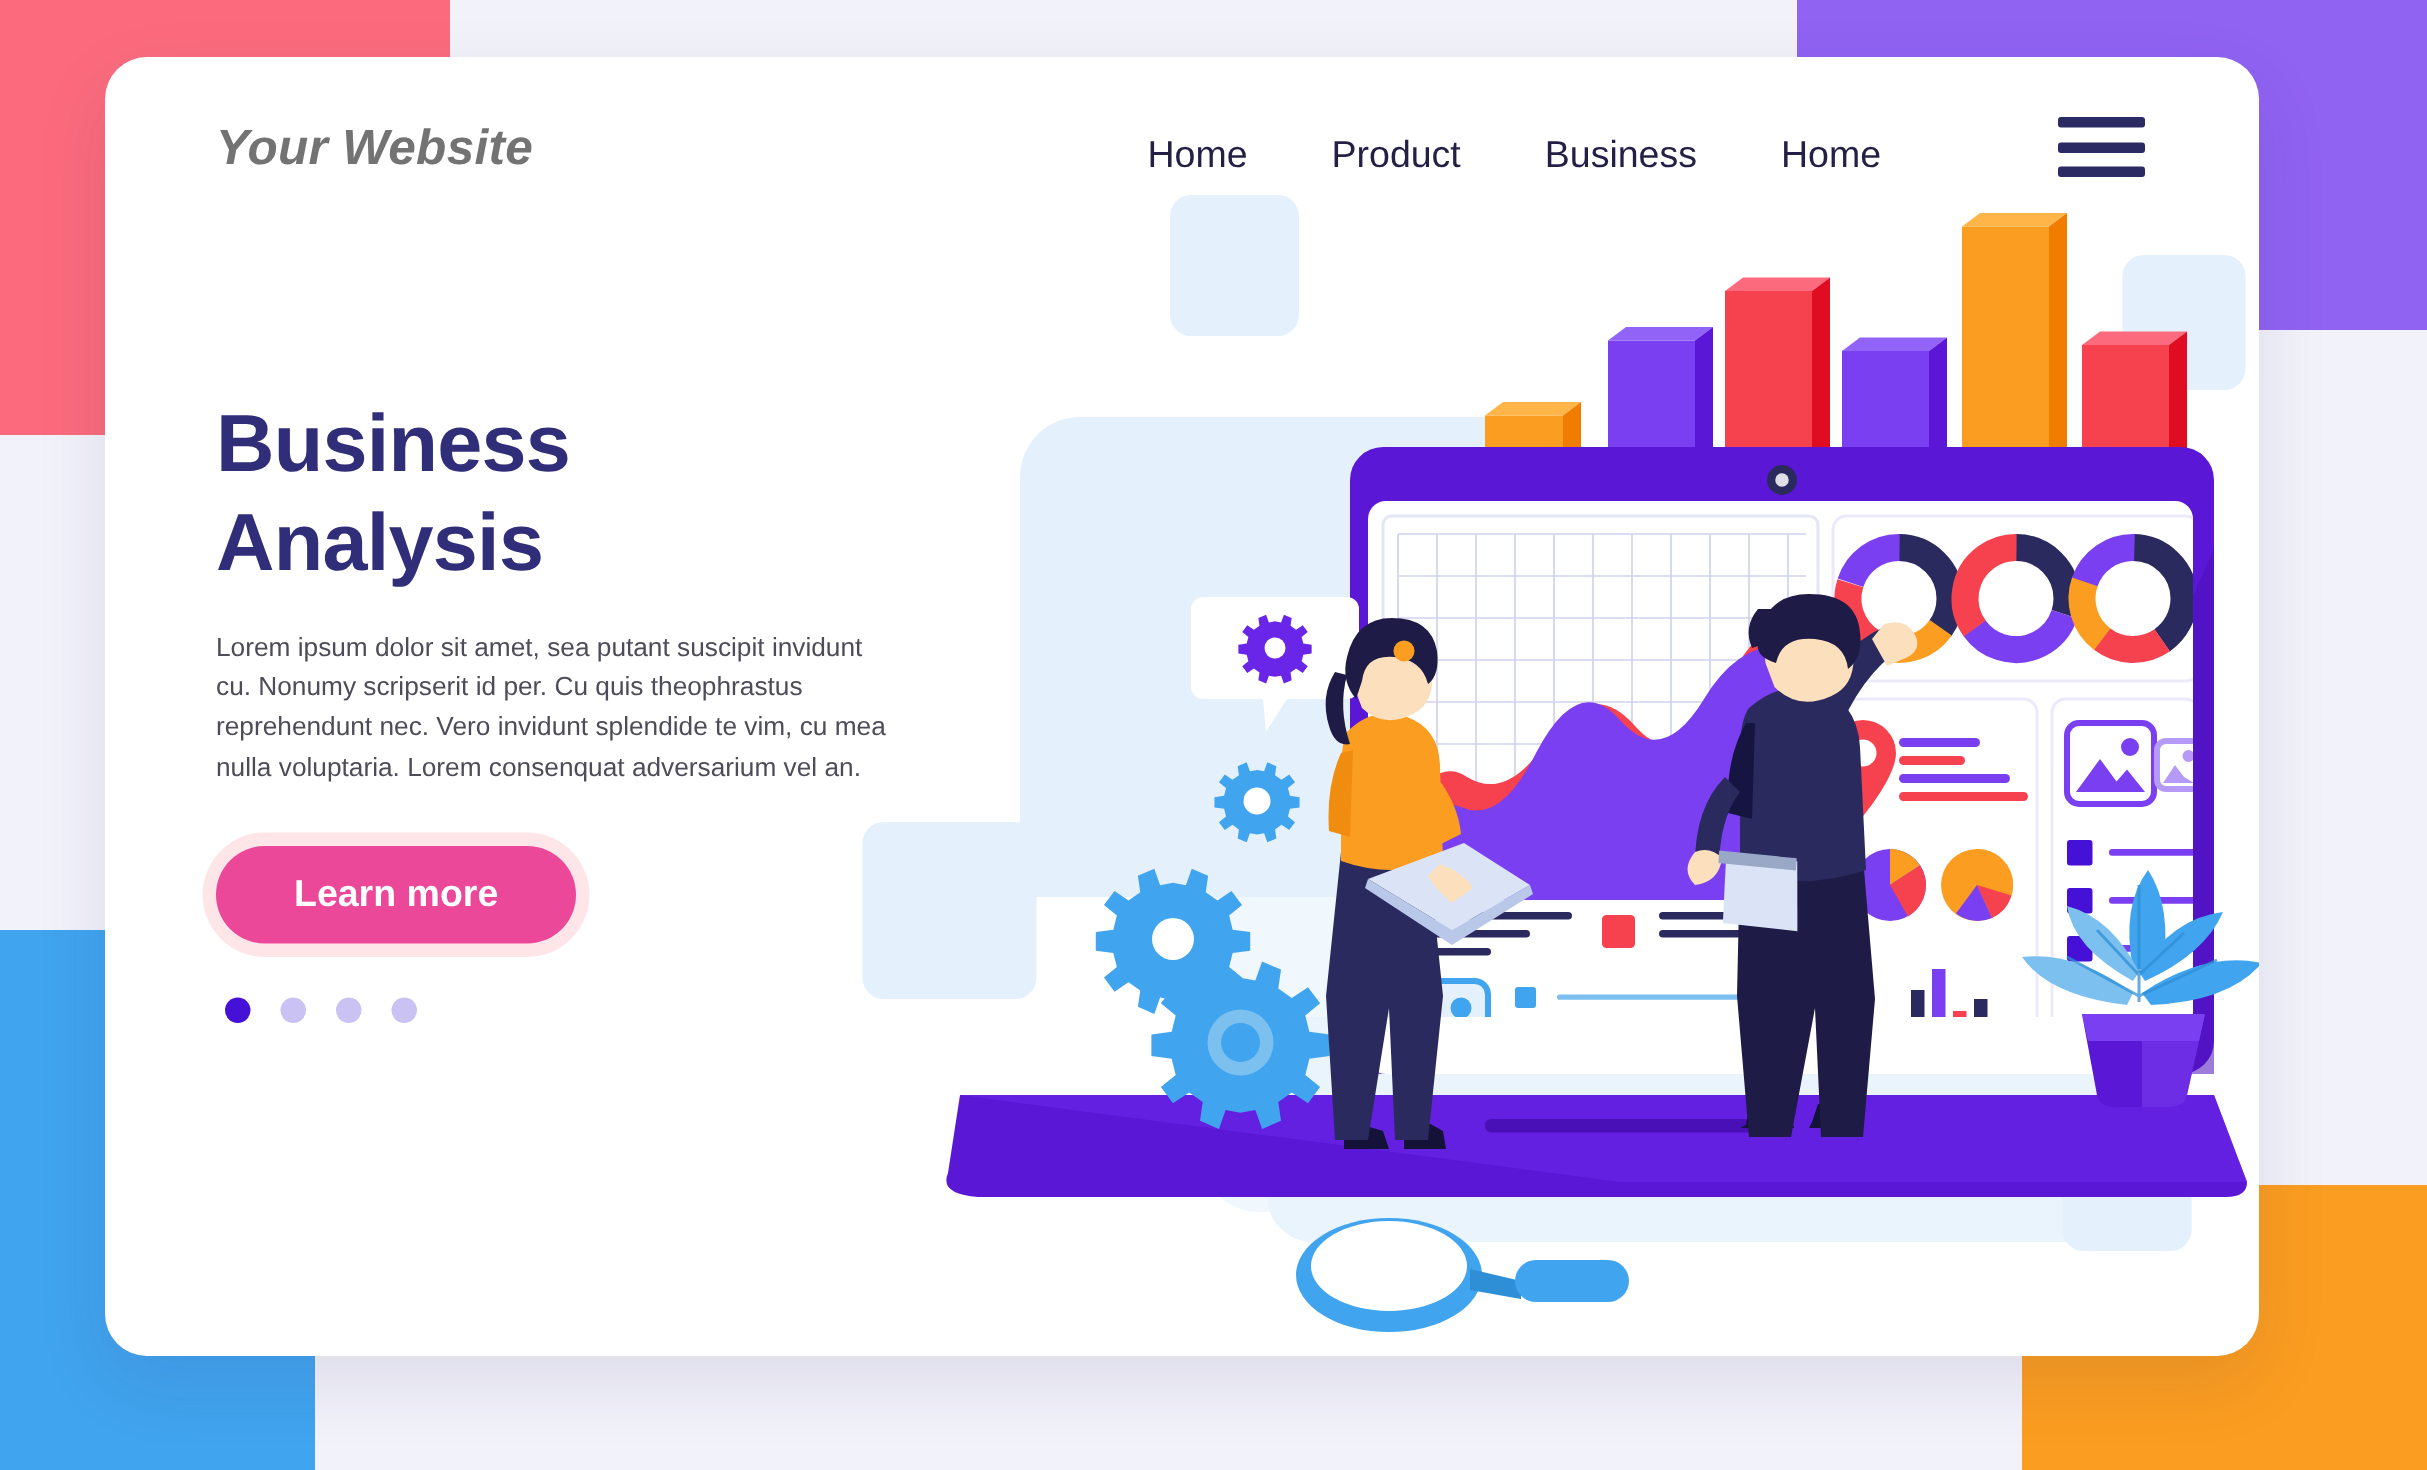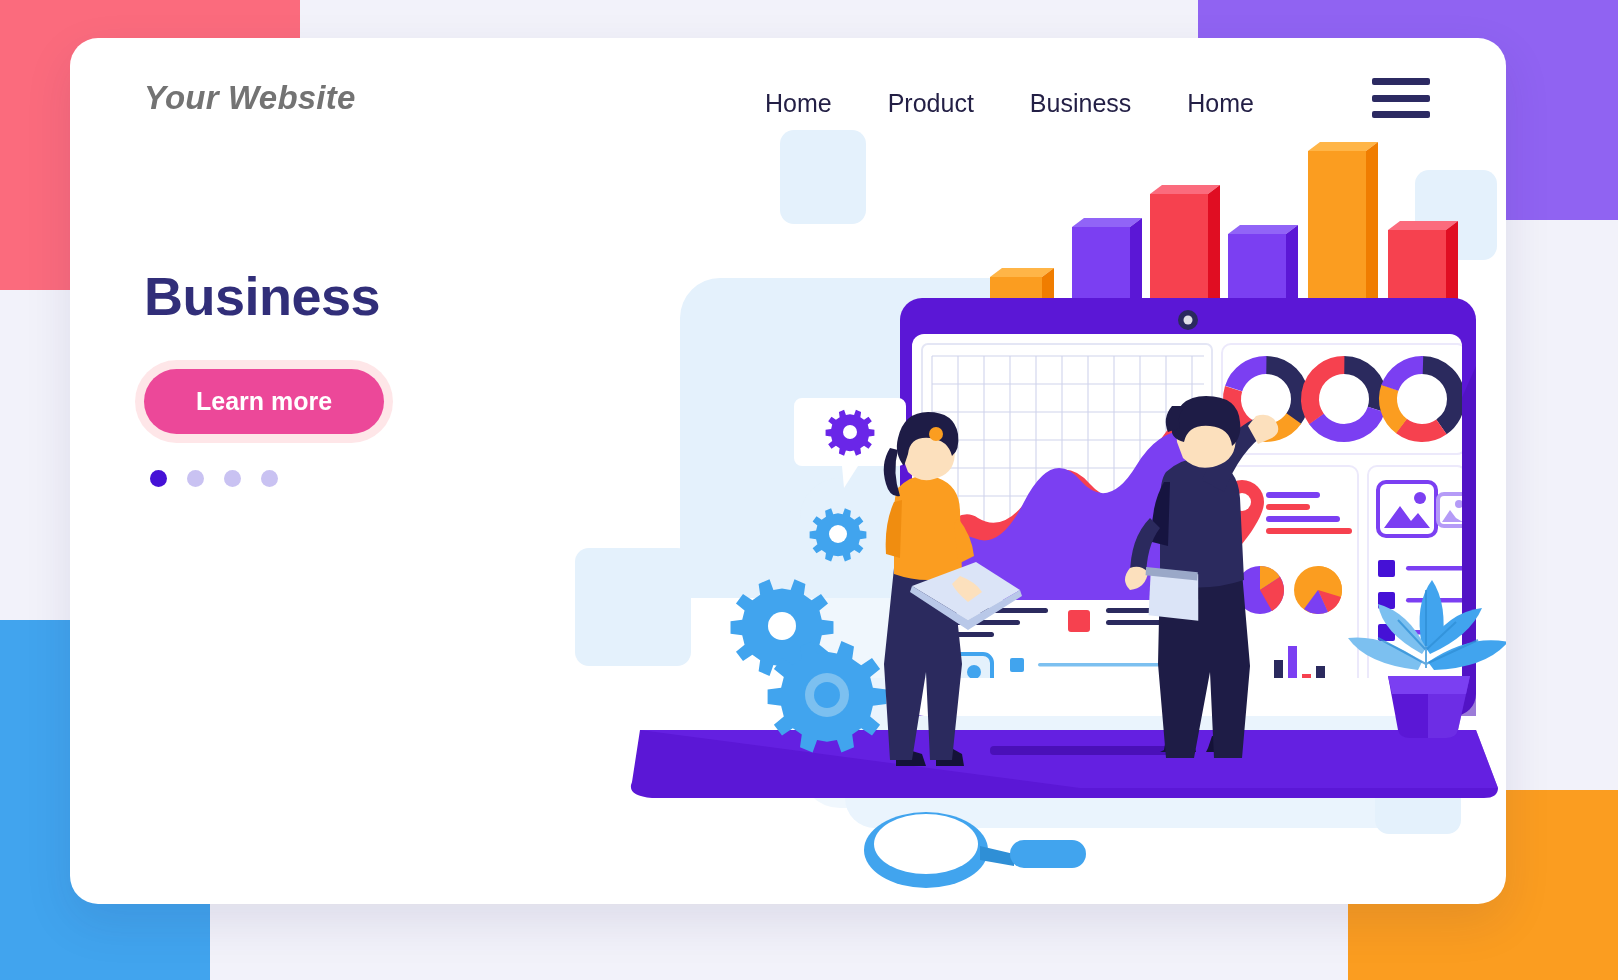--- a/index.html
+++ b/index.html
@@ -154,21 +154,23 @@
         <span></span>
           <span></span>
           <span></span>
       </div>
     </nav>
   </div>
 
   <div class="hero">
     <h1>
       <span>Business</span><br>
+      <span>Analysis</span>
     </h1>
+    <p>Lorem ipsum dolor sit amet, sea putant suscipit invidunt cu. Nonumy scripserit id per. Cu quis theophrastus reprehendunt nec. Vero invidunt splendide te vim, cu mea nulla voluptaria. Lorem consenquat adversarium vel an.</p>
     <button class="cta">Learn more</button>
     <div class="dots">
       <span class="dot active"></span>
       <span class="dot"></span>
       <span class="dot"></span>
       <span class="dot"></span>
     </div>
   </div>
 
   <div class="illu">

